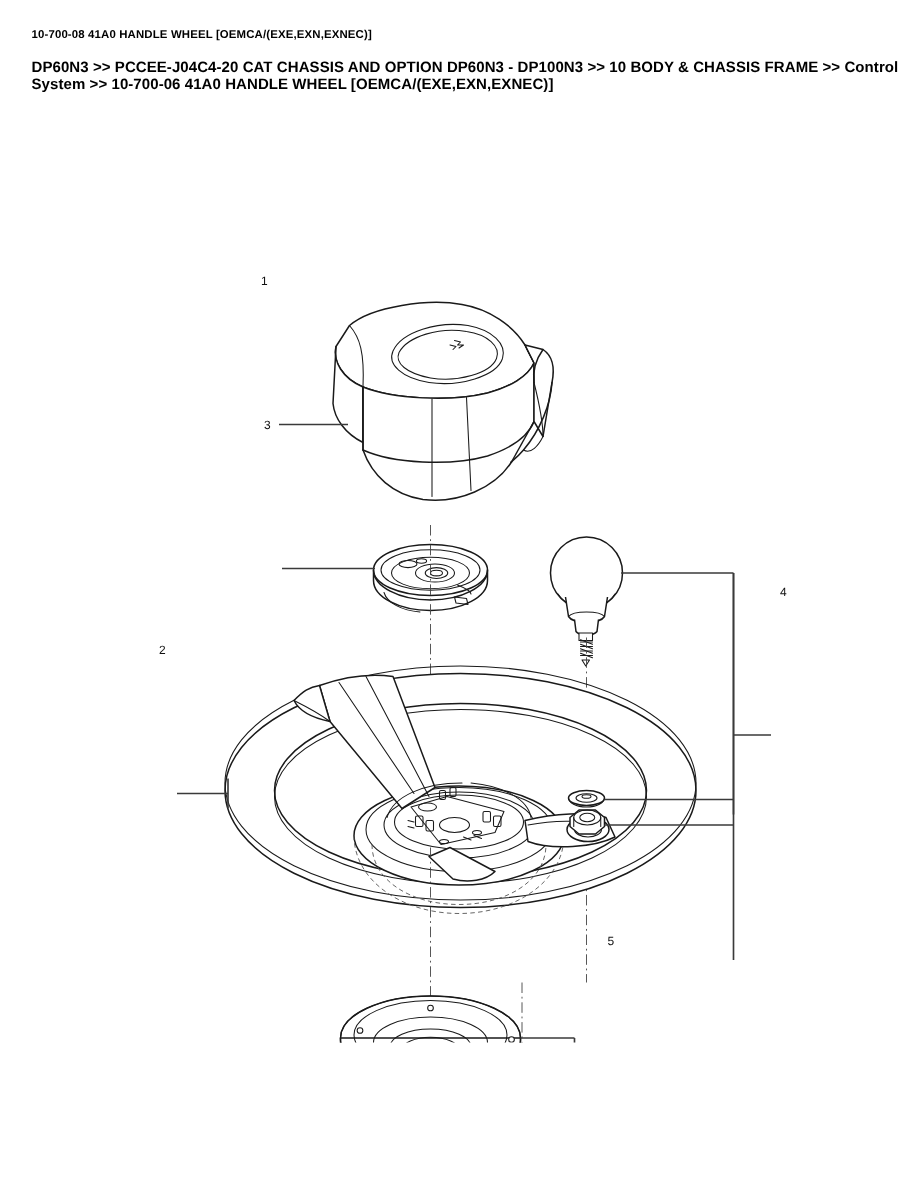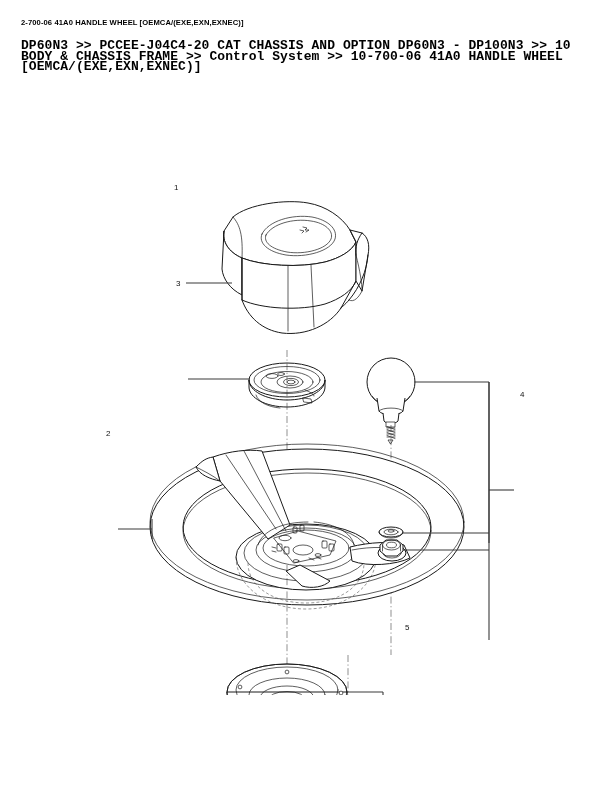--- a/index.html
+++ b/index.html
@@ -31,25 +31,24 @@
     font-weight: bold;
     letter-spacing: 0.1px;
     white-space: nowrap;
     line-height: 10px;
   }
   .hdr-crumb {
     position: absolute;
     left: 21px;
     top: 41px;
     width: 578px;
-    font-size: 13px;
+    font-size: 10px;
     font-weight: bold;
     letter-spacing: 0.05px;
     line-height: 10.5px;
-    font-family: Liberation Mono, monospace;
   }
   #artwork {
     position: absolute;
     left: 0;
     top: 95px;
     width: 612px;
     height: 600px;
   }
   .callout {
     position: absolute;
@@ -57,21 +56,21 @@
     font-weight: normal;
     font-family: "Liberation Sans", sans-serif;
     color: #111;
   }
 </style>
 </head>
 <body>
 
 <div id="page">
 
-  <div class="hdr-title">2-700-06 41A0 HANDLE WHEEL [OEMCA/(EXE,EXN,EXNEC)]</div>
+  <div class="hdr-title">10-700-08 41A0 HANDLE WHEEL [OEMCA/(EXE,EXN,EXNEC)]</div>
 
   <div class="hdr-crumb">DP60N3 &gt;&gt; PCCEE-J04C4-20 CAT CHASSIS AND OPTION DP60N3 - DP100N3 &gt;&gt; 10 BODY &amp; CHASSIS FRAME &gt;&gt; Control System &gt;&gt; 10-700-06 41A0 HANDLE WHEEL [OEMCA/(EXE,EXN,EXNEC)]</div>
 
   <svg id="artwork" viewBox="0 0 612 600">
     <defs>
       <style>
         .ln   { fill:none; stroke:#1a1a1a; stroke-width:1; stroke-linecap:round; stroke-linejoin:round; }
         .lnth { fill:none; stroke:#1a1a1a; stroke-width:0.7; stroke-linecap:round; stroke-linejoin:round; }
         .lnvt { fill:none; stroke:#2a2a2a; stroke-width:0.55; stroke-linecap:round; stroke-linejoin:round; }
         .fillw{ fill:#ffffff; stroke:#1a1a1a; stroke-width:1; stroke-linejoin:round; }

